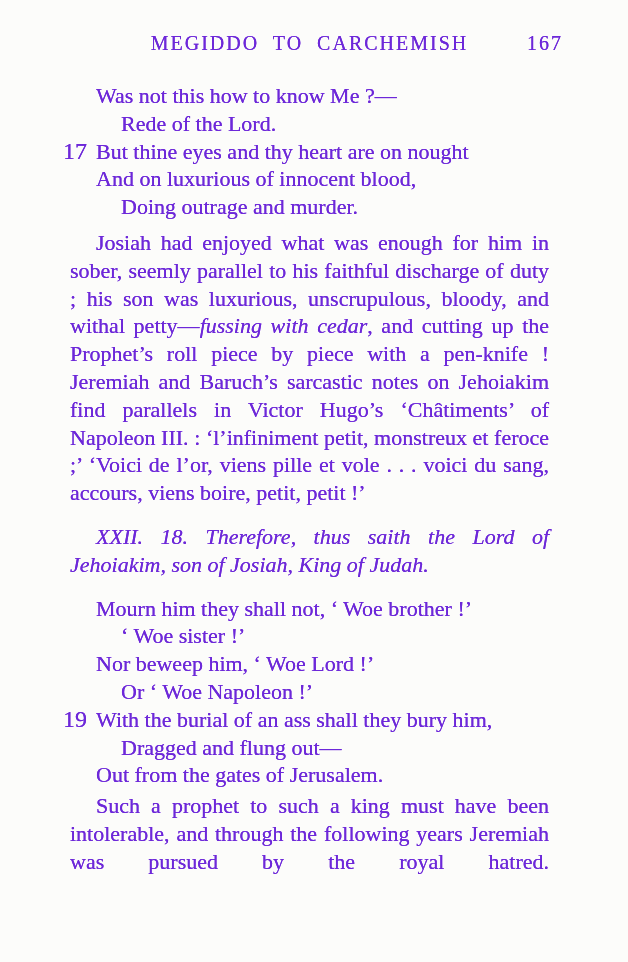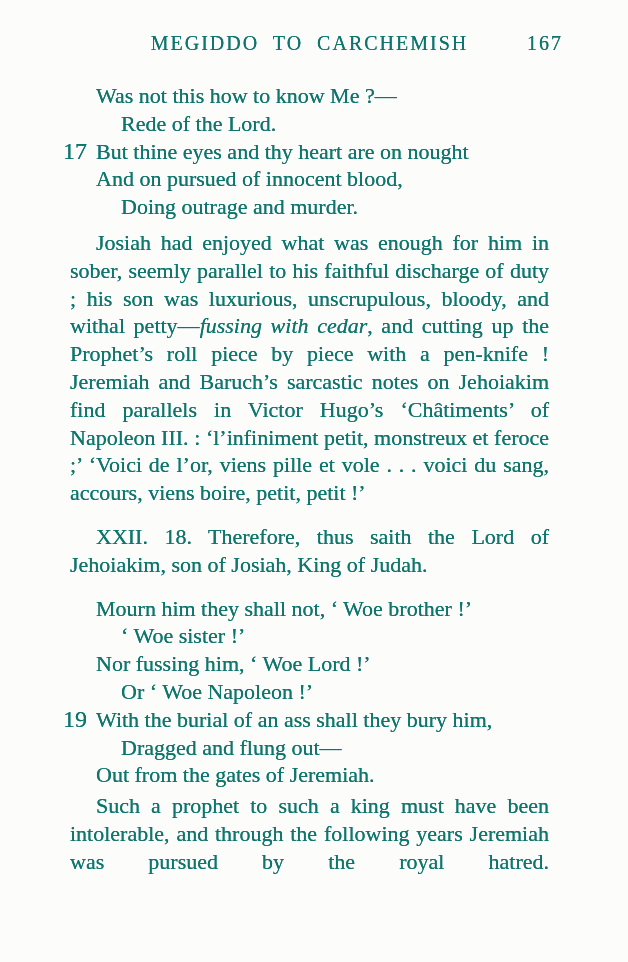--- a/index.html
+++ b/index.html
@@ -5,21 +5,21 @@
   html, body { margin: 0; padding: 0; }
   body {
     width: 628px; height: 962px;
     background: #fcfcfa;
     overflow: hidden;
   }
   .page {
     position: relative;
     width: 628px; height: 962px;
     background: #fcfcfa;
-    color: #0f766e;
+    color: #6d28d9;
     font-family: "Liberation Serif", "DejaVu Serif", serif;
     font-size: 22px;
     line-height: 27.8px;
     text-shadow: 0 0 0.45px currentColor; 
   }
   .content {
     position: absolute;
     left: 54px; top: 30px;
     width: 511px;
   }
@@ -50,21 +50,21 @@
     left: -33px; top: 0;
     font-size: 24px;
   }
   
   .prose {
     text-align: justify;
     text-indent: 26px;
     margin: 16px;
   }
   .prose.p1 { margin-top: 8px; }
-  .prose.p2 { margin-top: 0; }
+  .prose.p2 { margin-top: 0; font-style: italic; }
   .prose.p3 { margin-top: 3px; text-align-last: justify; }
   .italic { font-style: italic; }
 </style>
 </head>
 <body>
 
 <div class="page">
   <div class="content">
 
     <div class="running-header">
@@ -77,52 +77,52 @@
         <span>Was not this how to know Me ?—</span>
       </div>
       <div class="vline indent">
         <span>Rede of the Lord.</span>
       </div>
       <div class="vline">
         <span class="vnum">17</span>
         <span>But thine eyes and thy heart are on nought</span>
       </div>
       <div class="vline">
-        <span>And on pursued of innocent blood,</span>
+        <span>And on luxurious of innocent blood,</span>
       </div>
       <div class="vline indent">
         <span>Doing outrage and murder.</span>
       </div>
     </div>
 
     <p class="prose p1"><span>Josiah had enjoyed what was enough for him in sober, seemly parallel to his faithful discharge of duty ; his son was luxurious, unscrupulous, bloody, and withal petty—</span><span class="italic">fussing with cedar</span><span>, and cutting up the Prophet’s roll piece by piece with a pen-knife !  Jeremiah and Baruch’s sarcastic notes on Jehoiakim find parallels in Victor Hugo’s ‘Châtiments’ of Napoleon III. : ‘l’infiniment petit, monstreux et feroce ;’ ‘Voici de l’or, viens pille et vole . . . voici du sang, accours, viens boire, petit, petit !’</span></p>
 
     <p class="prose p2">XXII. 18. Therefore, thus saith the Lord of Jehoiakim, son of Josiah, King of Judah.</p>
 
     <div class="verse v2">
       <div class="vline">
         <span>Mourn him they shall not, ‘ Woe brother !’</span>
       </div>
       <div class="vline indent">
         <span>‘ Woe sister !’</span>
       </div>
       <div class="vline">
-        <span>Nor fussing him, ‘ Woe Lord !’</span>
+        <span>Nor beweep him, ‘ Woe Lord !’</span>
       </div>
       <div class="vline indent">
         <span>Or ‘ Woe Napoleon !’</span>
       </div>
       <div class="vline">
         <span class="vnum">19</span>
         <span>With the burial of an ass shall they bury him,</span>
       </div>
       <div class="vline indent">
         <span>Dragged and flung out—</span>
       </div>
       <div class="vline">
-        <span>Out from the gates of Jeremiah.</span>
+        <span>Out from the gates of Jerusalem.</span>
       </div>
     </div>
 
     <p class="prose p3">Such a prophet to such a king must have been intolerable, and through the following years Jeremiah was pursued by the royal hatred.</p>
 
   </div>
 </div>
 
 </body></html>

